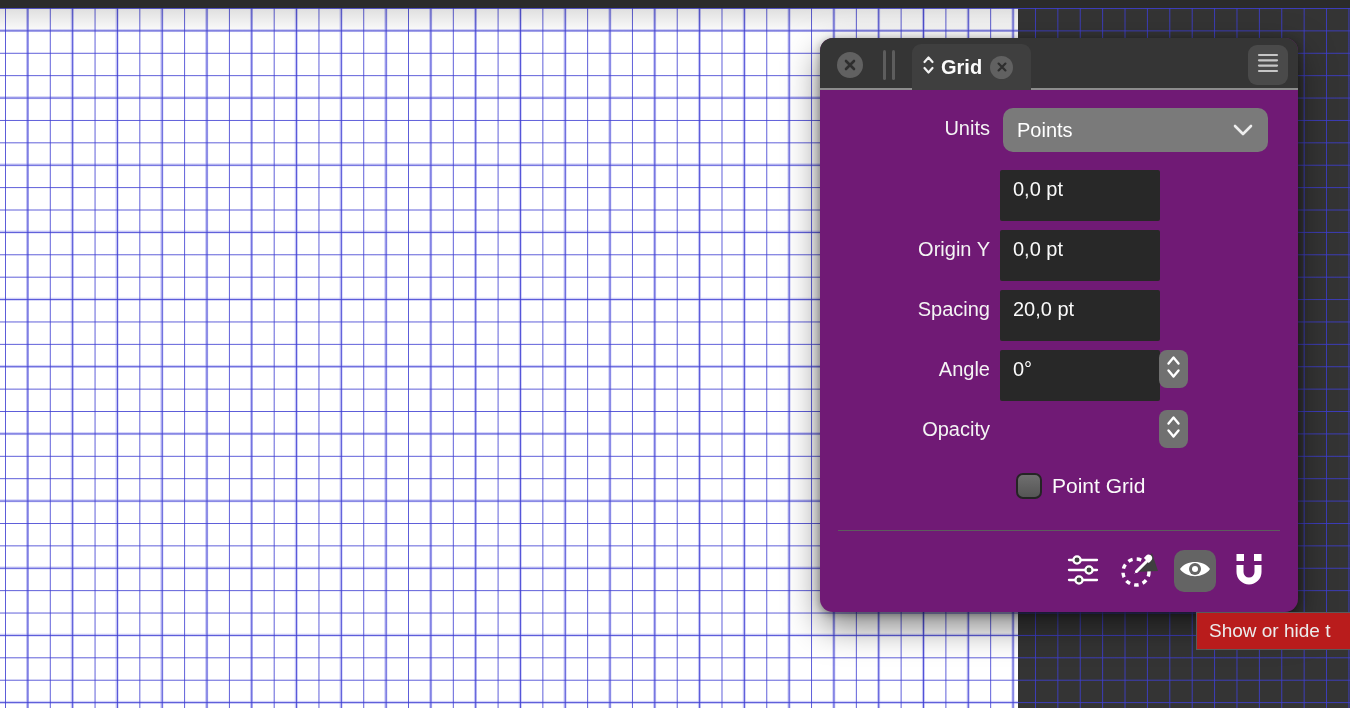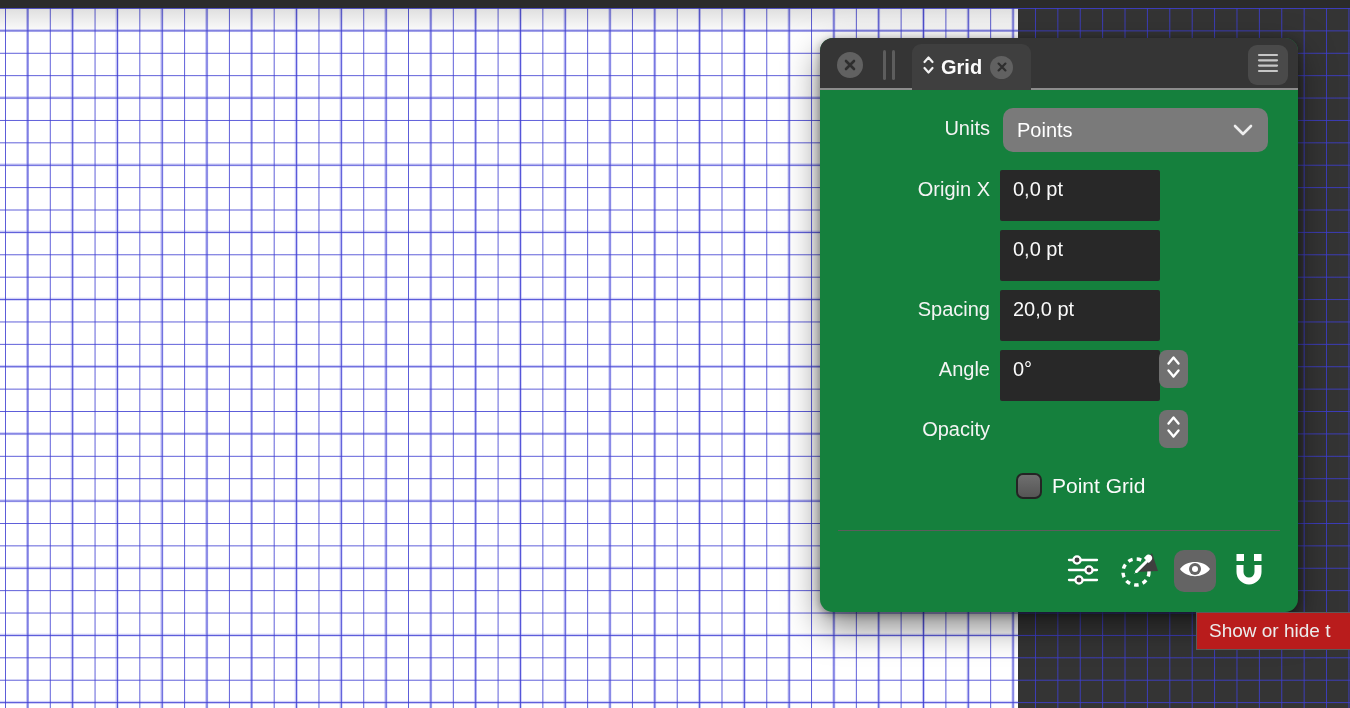--- a/index.html
+++ b/index.html
@@ -30,21 +30,21 @@
     position:absolute;left:0;top:8px;width:1018px;height:700px;pointer-events:none;
     background-image:
       linear-gradient(to right, rgba(152,152,238,0.55) 0, rgba(152,152,238,0.55) 3px, transparent 3px),
       linear-gradient(to bottom, rgba(152,152,238,0.45) 0, rgba(152,152,238,0.45) 3px, transparent 3px);
     background-size:44.8px 100%,100% 67.2px;
     background-position:26px 0,0 21px;
   }
   
   .panel{
     position:absolute;left:820px;top:38px;width:478px;height:574px;
-    background:#15803d;border-radius:13px;
+    background:#701a75;border-radius:13px;
     box-shadow:0 14px 34px rgba(0,0,0,0.5),0 2px 8px rgba(0,0,0,0.35);
     color:#f4f4f4;
   }
   .panel-header{
     position:absolute;left:0;top:0;right:0;height:50px;
     background:#353535;border-radius:13px 13px 0 0;
   }
   .header-sep{position:absolute;left:0;top:50px;right:0;height:1.5px;background:#8c8c8c;}
   .close-circle{
     position:absolute;width:26px;height:26px;border-radius:50%;
@@ -166,23 +166,23 @@
   <div class="row-label" style="top:71px;">Units</div>
   <div class="dropdown" style="top:70px;">
     <span class="dd-value">Points</span>
     <span>
       <svg width="22" height="14" viewBox="0 0 22 14">
           <polyline points="3,3 11,11 19,3" fill="none" stroke="#eeeeee" stroke-width="2.6" stroke-linecap="round" stroke-linejoin="round"></polyline>
         </svg>
     </span>
   </div>
 
-  <div class="row-label" style="top:132px;">Origin X</div>
   <div class="field" style="top:132px;">0,0 pt</div>
 
+  <div class="row-label" style="top:192px;">Origin Y</div>
   <div class="field" style="top:192px;">0,0 pt</div>
 
   <div class="row-label" style="top:252px;">Spacing</div>
   <div class="field" style="top:252px;">20,0 pt</div>
 
   <div class="row-label" style="top:312px;">Angle</div>
   <div class="field" style="top:312px;">0°</div>
   <div class="stepper" style="top:312px;">
     <span>
       <svg width="17" height="26" viewBox="0 0 17 26">

